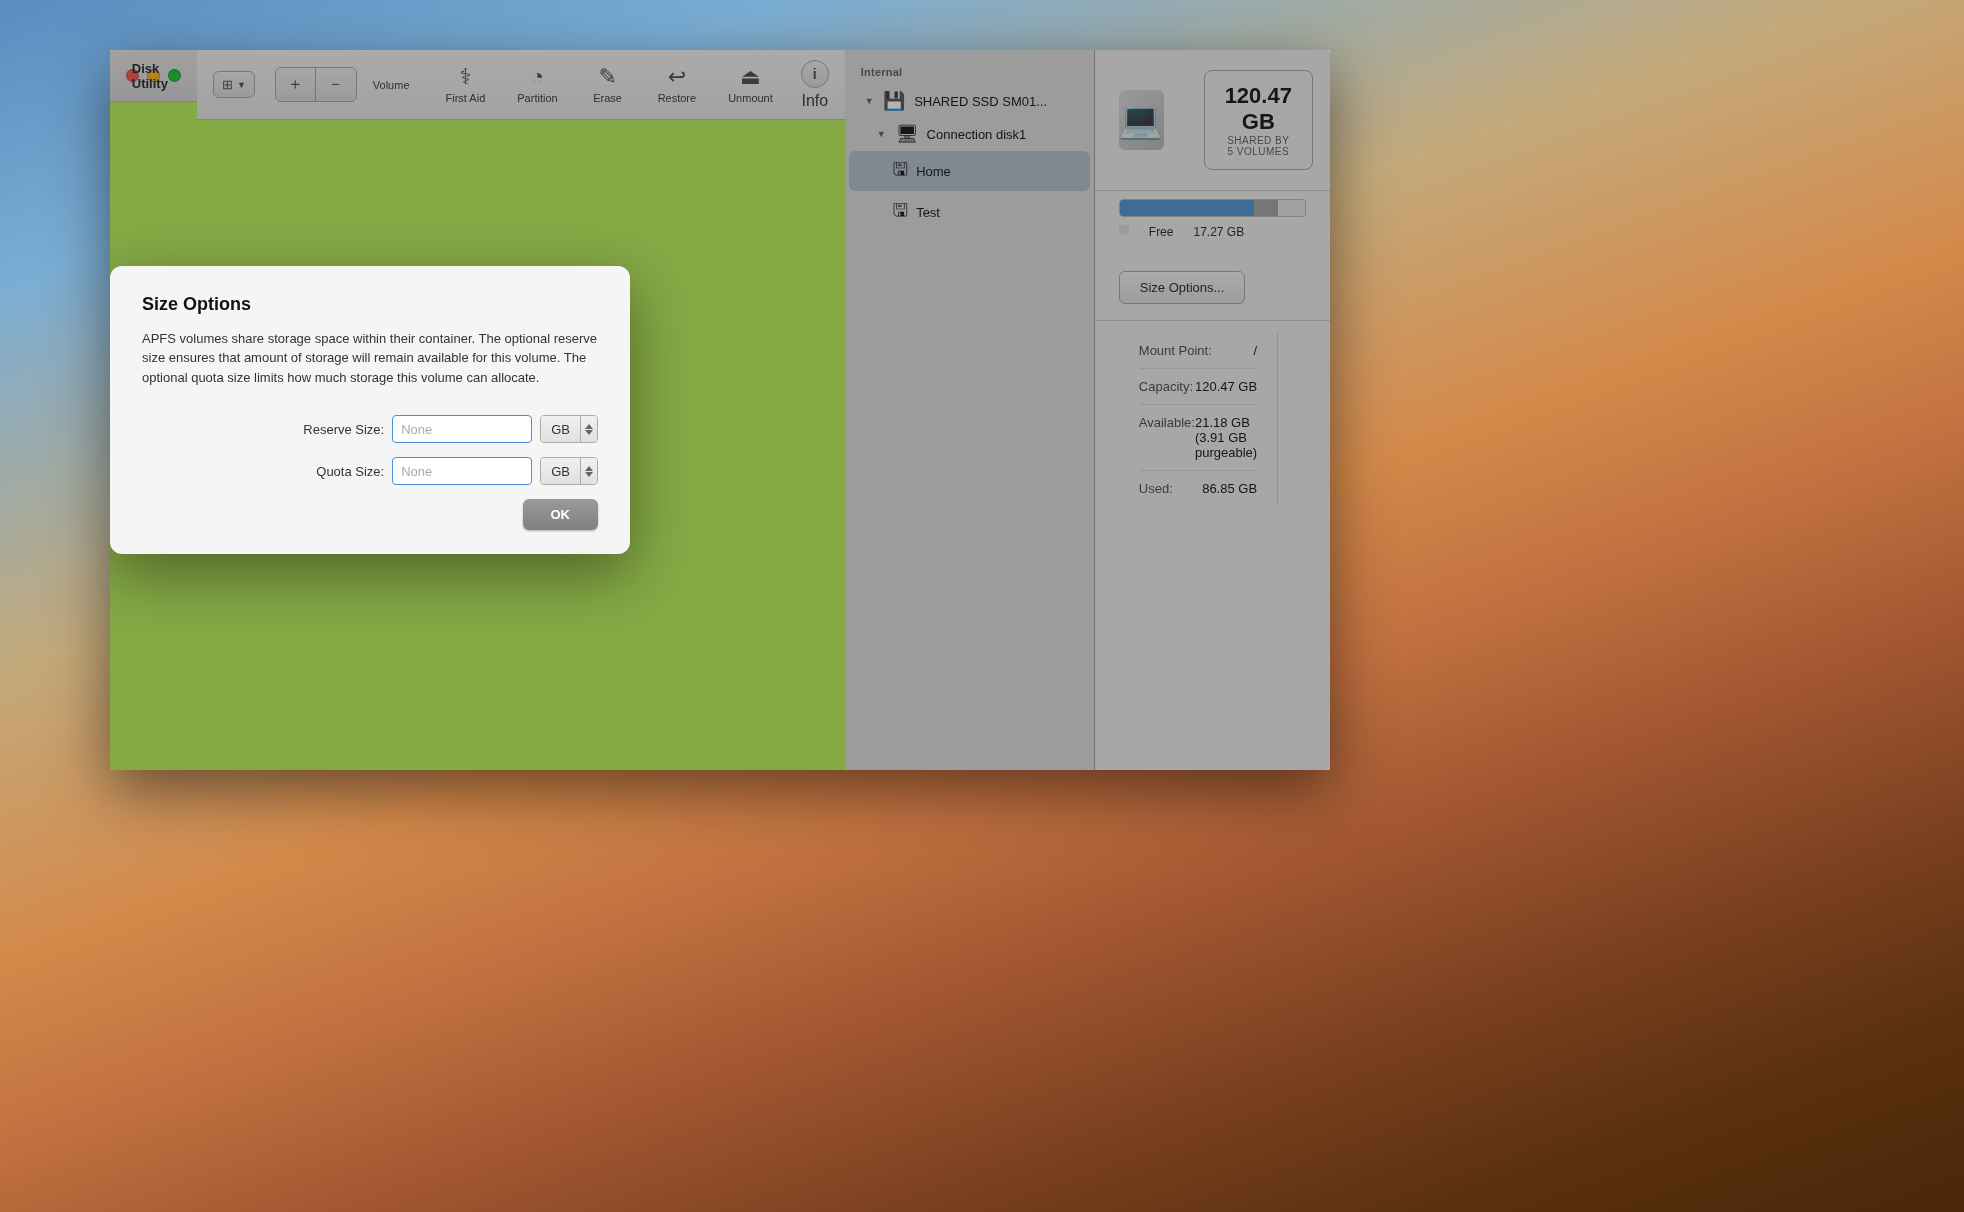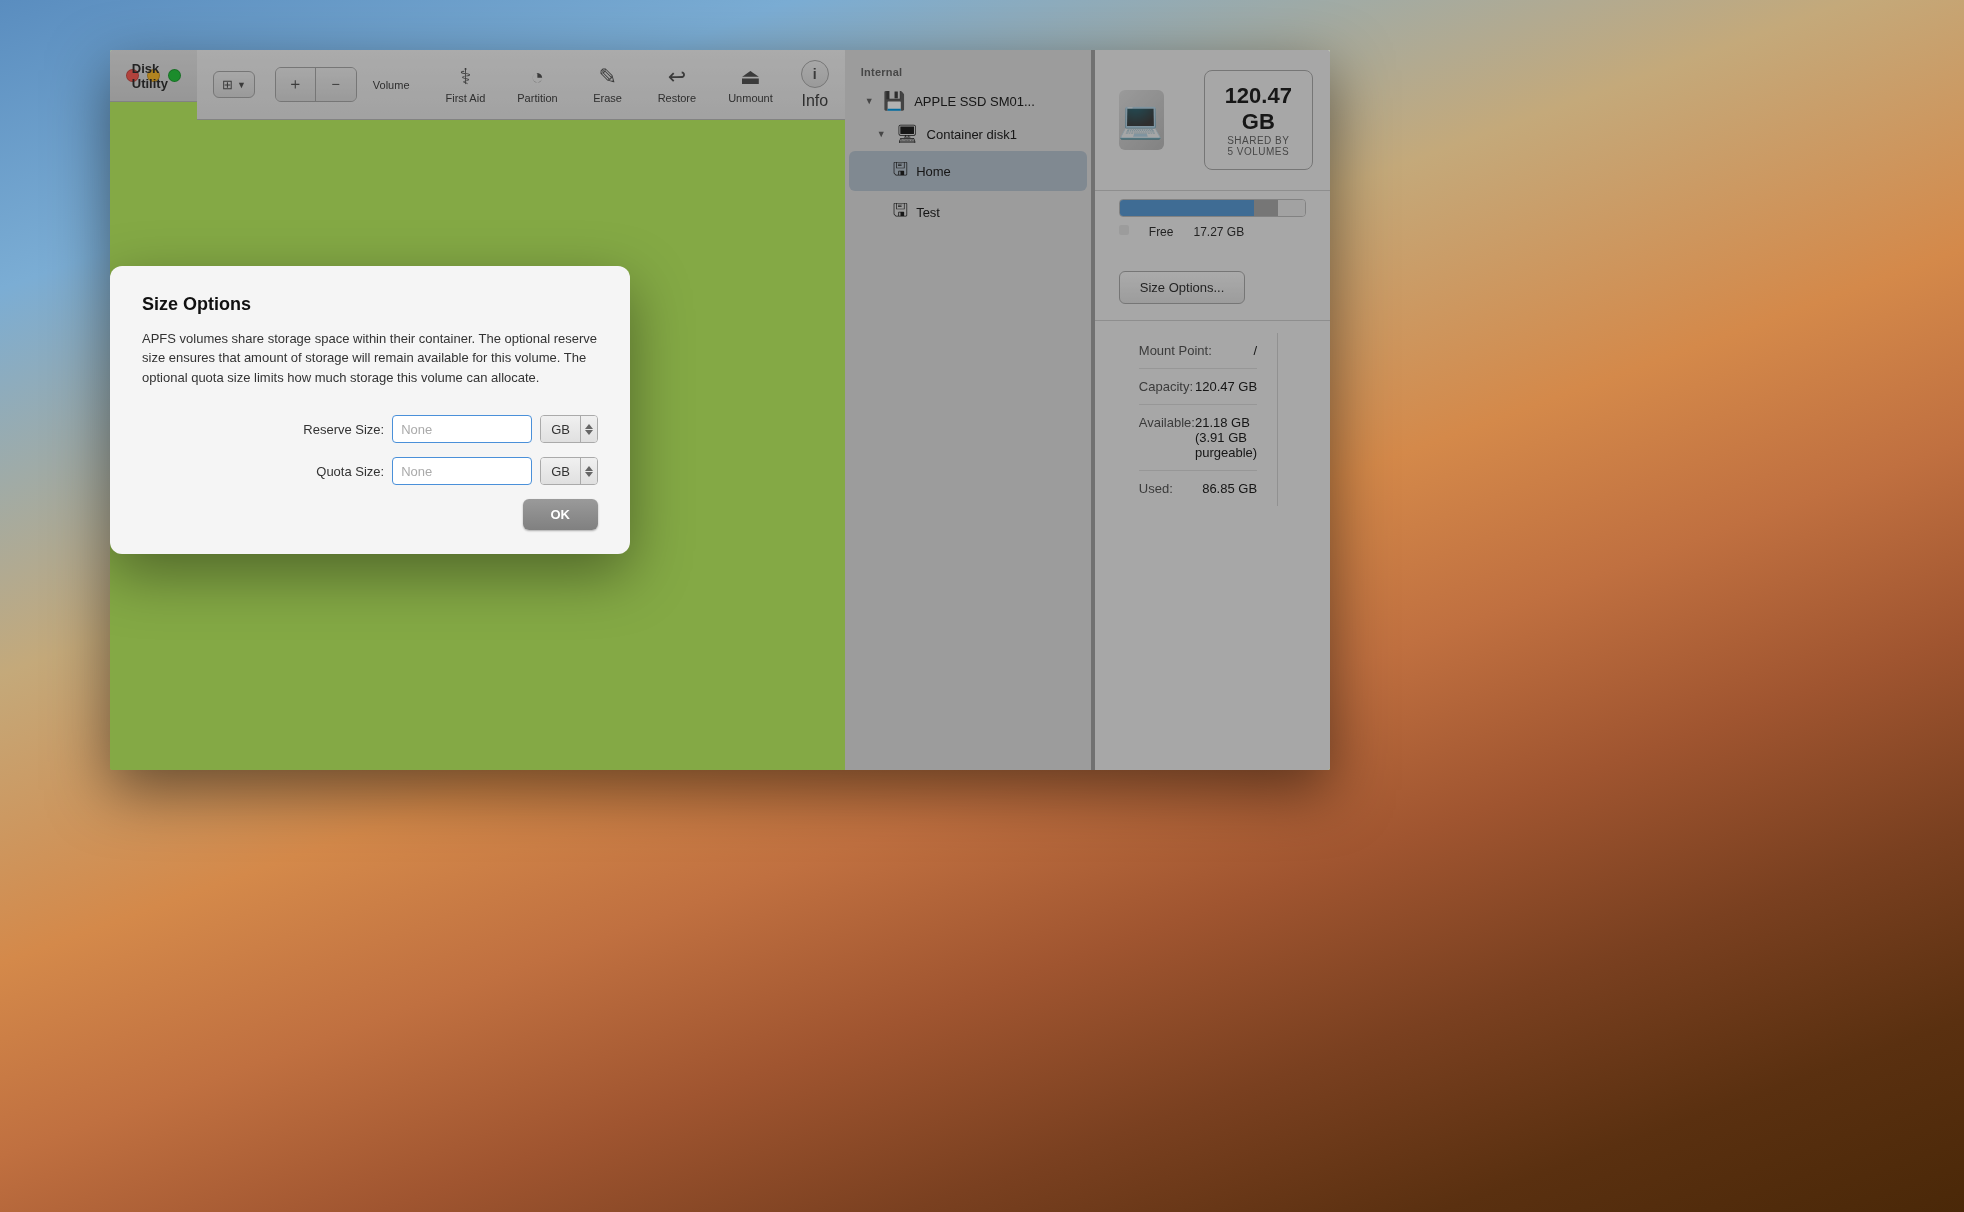--- a/index.html
+++ b/index.html
@@ -188,21 +188,21 @@
     .main-content {
       display: flex;
       flex: 1;
       overflow: hidden;
     }
 
     
     .sidebar {
       width: 250px;
       background: #e0e0e0;
-      border-right: 4px solid #a3a3a3;
+      border-right: 1px solid #a3a3a3;
       padding: 12px 0;
       overflow-y: auto;
       flex-shrink: 0;
     }
 
     .sidebar-section-label {
       font-size: 11px;
       font-weight: 700;
       color: #666;
       padding: 4px 16px 6px;
@@ -605,27 +605,27 @@
   </div>
 
   <div class="main-content">
 
     <div class="sidebar">
       <div class="sidebar-section-label">Internal</div>
 
       <div class="sidebar-item">
         <span class="disclosure">▼</span>
         <span class="disk-icon">💾</span>
-        <span class="item-name">APPLE SSD SM01...</span>
+        <span class="item-name">SHARED SSD SM01...</span>
       </div>
 
       <div class="sidebar-item sidebar-indent-1">
         <span class="disclosure">▼</span>
         <span class="disk-icon">🖥</span>
-        <span class="item-name">Container disk1</span>
+        <span class="item-name">Connection disk1</span>
       </div>
 
       <div class="sidebar-item sidebar-indent-2 selected">
         <span class="disk-icon">🖫</span>
         <span class="item-name">Home</span>
       </div>
 
       <div class="sidebar-item sidebar-indent-2">
         <span class="disk-icon">🖫</span>
         <span class="item-name">Test</span>

